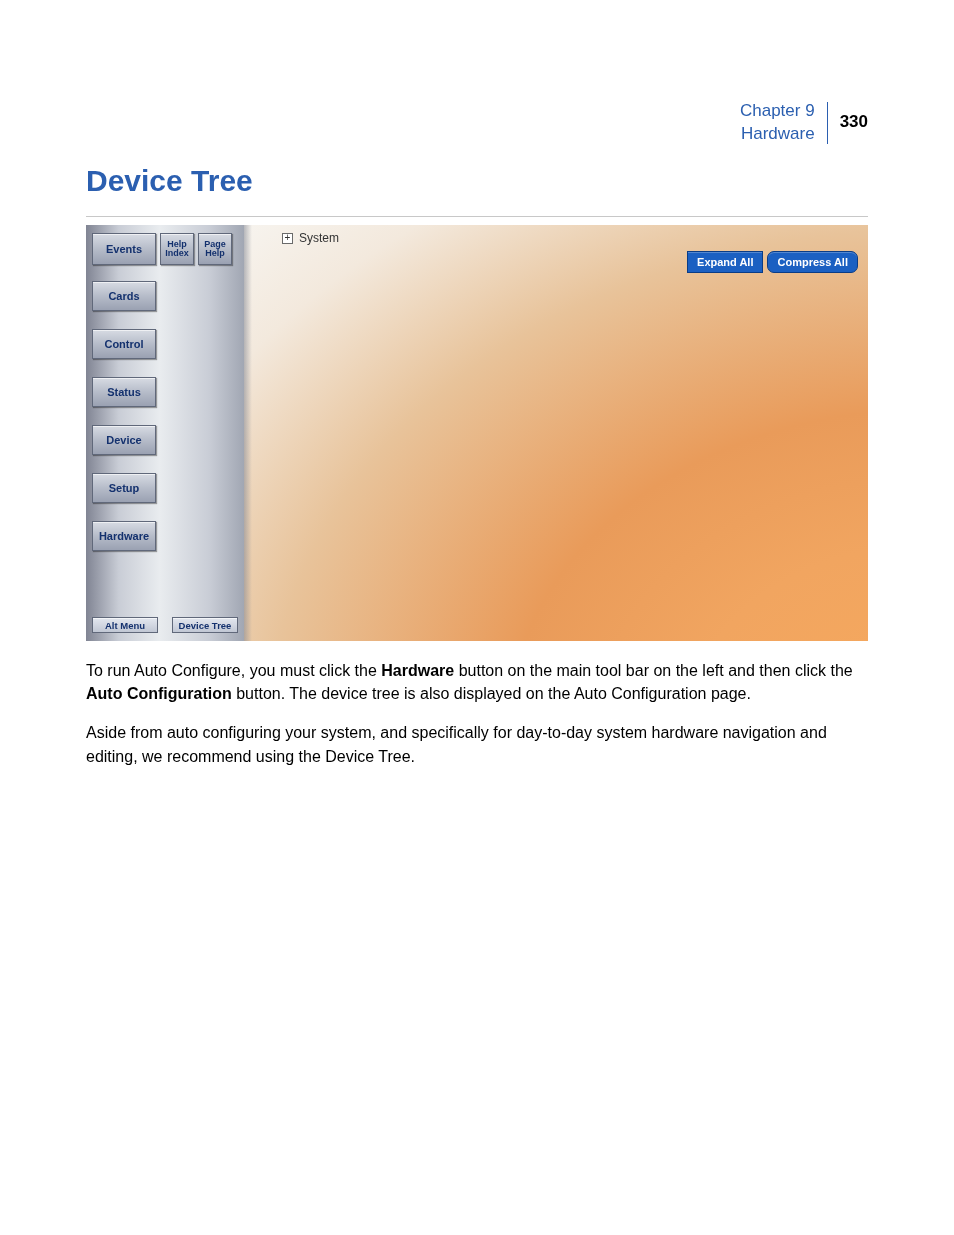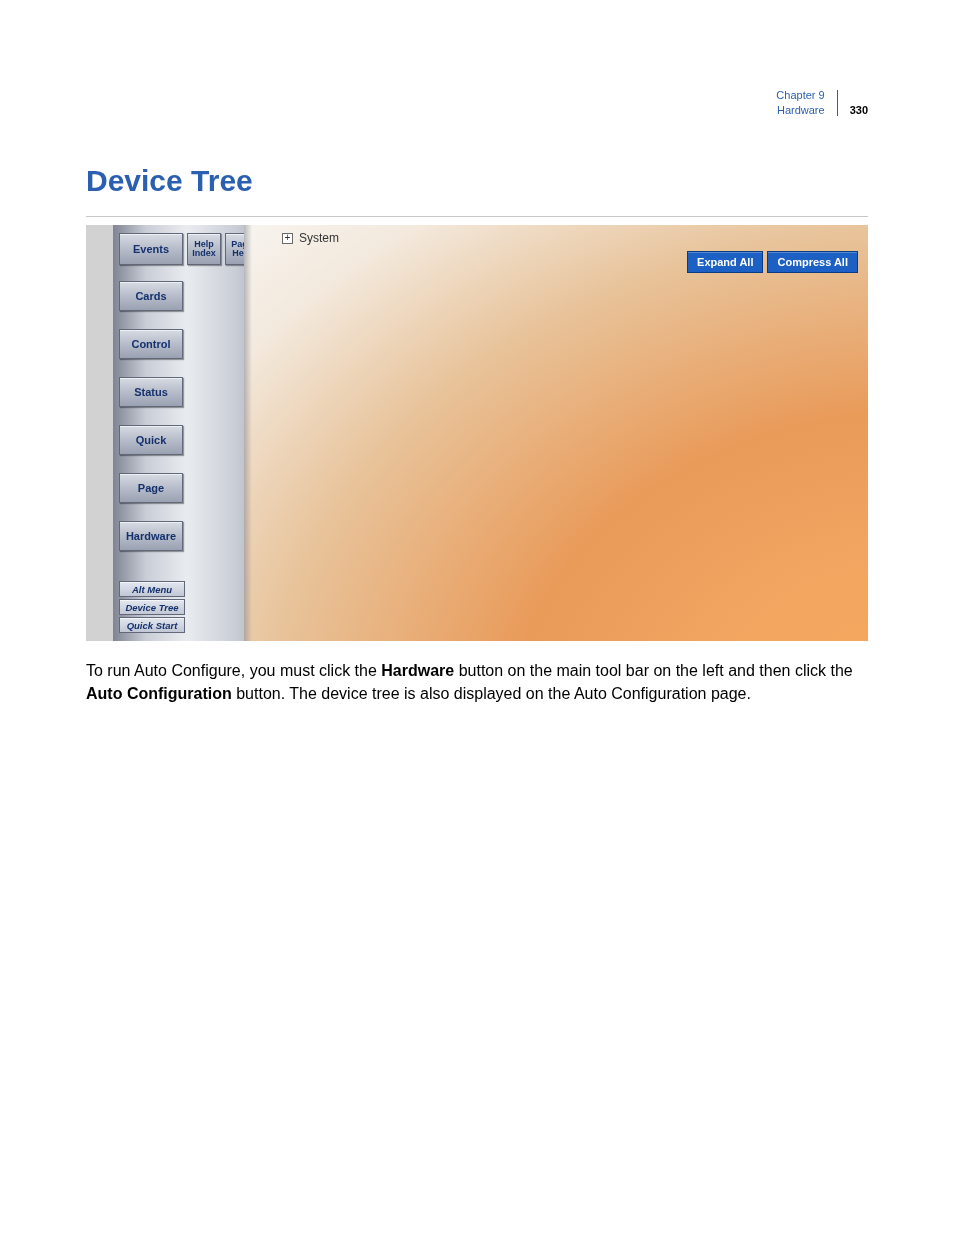--- a/index.html
+++ b/index.html
@@ -1,60 +1,60 @@
 <!DOCTYPE html>
 <html><head>
 <meta charset="utf-8">
 <style>
   * { box-sizing: border-box; margin: 0; padding: 0; }
   html, body { width: 954px; height: 1235px; background: #fff; font-family: Arial, Helvetica, sans-serif; }
   .page { position: relative; width: 954px; height: 1235px; padding: 84px 86px 60px 86px; }
-  .header-block { position: absolute; top: 88px; right: 86px; display: flex; align-items: flex-end; font-size: 11px; line-height: 1.35; }
+  .header-block { position: absolute; top: 100px; right: 86px; display: flex; align-items: center; font-size: 17px; line-height: 1.35; }
   .header-meta { text-align: right; color: #2b5fb0; padding-right: 12px; }
   .header-sep { width: 1px; align-self: stretch; background: #2b5fb0; margin: 2px 0; }
   .header-page { padding-left: 12px; font-weight: bold; color: #000; }
   .content { padding-top: 80px; }
   h1.title { color: #2b5fb0; font-size: 30px; font-weight: bold; margin-bottom: 18px; }
   p.body { font-size: 16px; line-height: 1.45; color: #000; margin-bottom: 16px; }
   p.body b { font-weight: bold; }
   hr.rule { border: none; border-top: 1px solid #c8c8c8; margin: 18px 0 8px 0; }
   .fig-caption { font-style: italic; font-size: 13px; color: #000; margin: 6px 0 14px 0; }
   .figure { position: relative; width: 100%; height: 416px; background: #d2d2d2; overflow: hidden; }
   
   .fig-sidebar { position: absolute; left: 0; top: 0; width: 164px; height: 100%;
-    background: linear-gradient(90deg, #808493 0%, #c9cdd6 20%, #e9ecef 45%, #c9cdd6 75%, #9aa0ad 100%); margin-left: 27px; }
+    background: linear-gradient(90deg, #808493 0%, #c9cdd6 20%, #e9ecef 45%, #c9cdd6 75%, #9aa0ad 100%); }
   .fig-sidebar-top { position: absolute; top: 8px; left: 0; right: 0; display: flex; align-items: flex-start; padding: 0 6px; gap: 4px; }
   .fig-btn { display: inline-flex; align-items: center; justify-content: center;
     background: linear-gradient(180deg, #d7dbe3 0%, #b6bcc9 50%, #9aa1b2 100%);
     border: 1px solid #60687a; color: #14316e; font-weight: bold; font-size: 11px;
     box-shadow: inset 0 1px 0 rgba(255,255,255,.6), 1px 1px 1px rgba(0,0,0,.35); }
   .fig-btn.main { width: 64px; height: 32px; }
   .fig-btn.small { width: 34px; height: 32px; font-size: 9px; line-height: 1.05; text-align: center; flex-direction: column; align-items: flex-end; }
   .sidebar-list { position: absolute; top: 56px; left: 6px; right: 82px; display: flex; flex-direction: column; gap: 18px; justify-content: center; }
   .sidebar-list .fig-btn.main { width: 64px; height: 30px; }
-  .sidebar-sub { position: absolute; bottom: 8px; left: 6px; display: flex; flex-direction: column; gap: 2px; font-style: italic; }
+  .sidebar-sub { position: absolute; bottom: 8px; left: 6px; display: flex; flex-direction: row; gap: 14px; }
   .fig-subbtn { display: inline-flex; align-items: center; justify-content: center;
     width: 66px; height: 16px; background: linear-gradient(180deg, #e3e7ef 0%, #c1c7d4 100%);
     border: 1px solid #60687a; color: #14316e; font-weight: bold; font-size: 9.5px;
     box-shadow: inset 0 1px 0 rgba(255,255,255,.6); }
   
   .fig-main { position: absolute; left: 158px; top: 0; right: 0; bottom: 0;
     background:
       radial-gradient(1200px 900px at 110% 120%, #f7a95d 0%, #f1a560 20%, #e99b5a 35%, #e8c39a 55%, #f3e9dd 70%, #f7f4ef 80%) ,
       linear-gradient(90deg, #cfd3db 0%, #f4efe6 4%, #f4efe6 100%);
     background-blend-mode: normal;
   }
   .fig-main::before { content: ""; position: absolute; inset: 0;
     background: linear-gradient(90deg, rgba(130,134,146,.55) 0%, rgba(130,134,146,0) 8px); pointer-events:none; }
   .tree-root { position: absolute; top: 6px; left: 38px; display: flex; align-items: center; gap: 6px; color: #343434; font-size: 12px; }
   .tree-expander { width: 11px; height: 11px; border: 1px solid #6a6a6a; background: #fff; display: inline-flex; align-items: center; justify-content: center; font-size: 10px; line-height: 1; color: #333; }
   .btn-row { position: absolute; top: 26px; right: 10px; display: flex; gap: 0; }
   .panel-btn { background: #1b60c2; color: #fff; border: 1px solid #0a3c86; font-size: 11px; font-weight: bold;
     padding: 4px 9px; box-shadow: inset 0 1px 0 rgba(255,255,255,.25); }
-  .panel-btn + .panel-btn { margin-left: 4px; }
+  .panel-btn + .panel-btn { margin-left: 4px; border-radius: 7px; }
 </style>
 </head>
 <body>
 
 <div class="page">
 
   <div class="header-block">
     <div class="header-meta">
       <div>Chapter 9</div>
       <div>Hardware</div>
@@ -87,24 +87,24 @@
           <div class="fig-btn main">
               <span>Cards</span>
             </div>
           <div class="fig-btn main">
               <span>Control</span>
             </div>
           <div class="fig-btn main">
               <span>Status</span>
             </div>
           <div class="fig-btn main">
-              <span>Quick</span>
+              <span>Device</span>
             </div>
           <div class="fig-btn main">
-              <span>Page</span>
+              <span>Setup</span>
             </div>
           <div class="fig-btn main">
               <span>Hardware</span>
             </div>
         </div>
         <div class="sidebar-sub">
           <div class="fig-subbtn">
               <span>Alt Menu</span>
             </div>
           <div class="fig-subbtn">
@@ -125,14 +125,15 @@
           <button class="panel-btn"><span>Expand All</span></button>
           <button class="panel-btn"><span>Compress All</span></button>
         </div>
       </div>
     </div>
 
     <p class="body" style="margin-top:18px">
       <span>To run Auto Configure, you must click the </span><b>Hardware</b><span> button on the main tool bar on the left and then click the </span><b>Auto Configuration</b><span> button. The device tree is also displayed on the Auto Configuration page.</span>
     </p>
 
+    <p class="body">Aside from auto configuring your system, and specifically for day-to-day system hardware navigation and editing, we recommend using the Device Tree.</p>
   </div>
 </div>
 
 </body></html>

